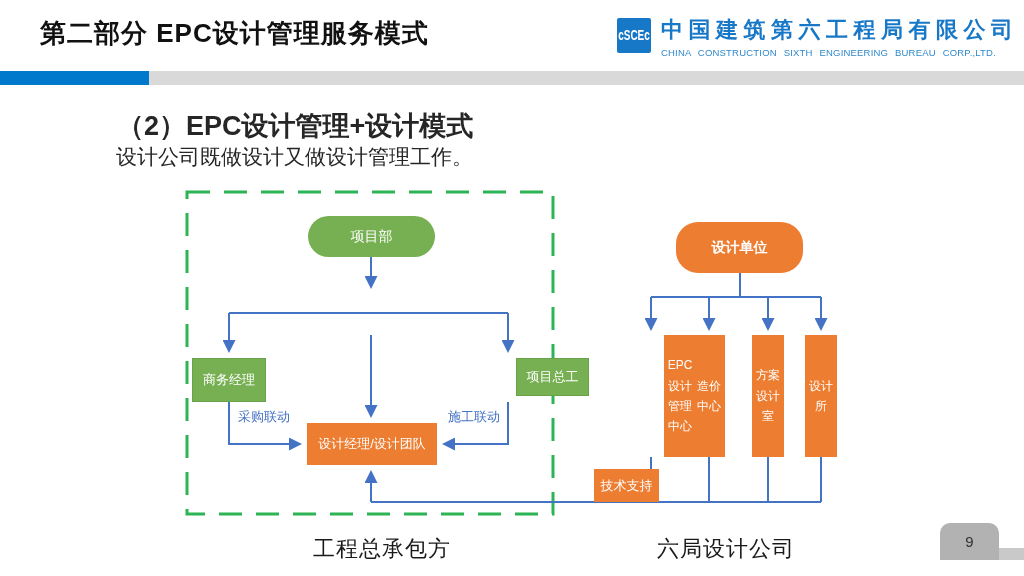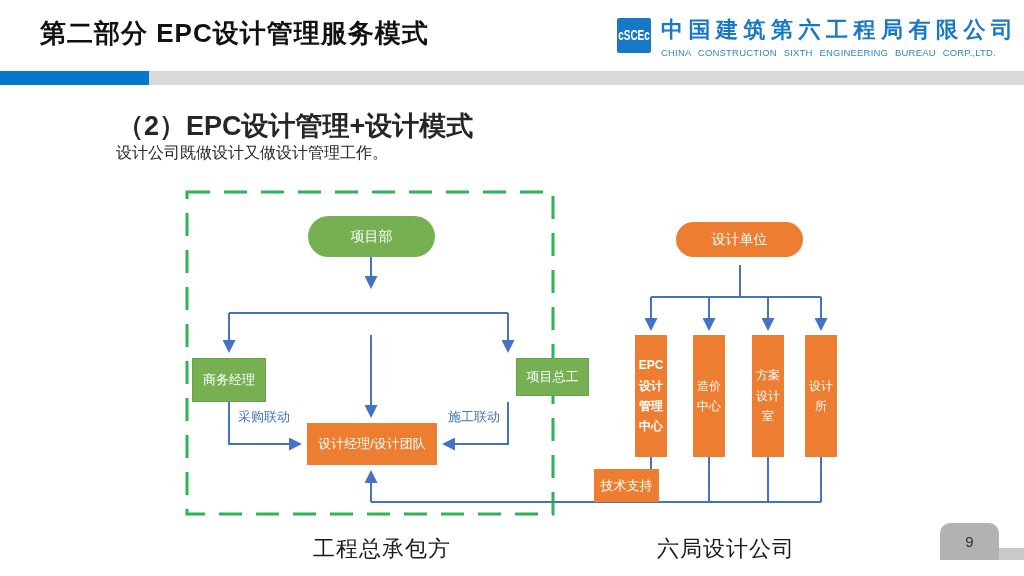--- a/index.html
+++ b/index.html
@@ -35,21 +35,21 @@
     font-size:22px;font-weight:bold;color:#1878c8;letter-spacing:5.5px;
   }
   .company .en{
     margin-top:2px;font-size:9.5px;font-weight:normal;color:#2f88cb;
     letter-spacing:0.2px;word-spacing:4px;
   }
   .bar-blue{position:absolute;left:0;top:71px;width:149px;height:14px;background:#0078cb;}
   .bar-gray{position:absolute;left:149px;top:71px;width:875px;height:14px;background:#d9d9d9;}
   
   .intro1{position:absolute;left:117px;top:108px;font-size:27px;color:#262626;font-weight:bold;}
-  .intro2{position:absolute;left:116px;top:143px;font-size:16px;color:#262626;}
+  .intro2{position:absolute;left:116px;top:143px;font-size:21px;color:#262626;}
   
   .lines{position:absolute;left:0;top:0;width:1024px;height:576px;}
   .node{
     position:absolute;display:flex;align-items:center;justify-content:center;
     color:#fff;text-align:center;box-sizing:border-box;
   }
   .green{background:#76b052;border:1px solid #68a249;}
   .orange{background:#ed7d31;}
   .pill{border-radius:22px;border:none;}
   .f14{font-size:14px;}
@@ -136,23 +136,23 @@
 
   <div class="node green f13" style="left:192px;top:358px;width:74px;height:44px;">商务经理</div>
 
   <div class="node green f13" style="left:472px;top:358px;width:73px;height:38px;margin-left:44px;">项目总工</div>
 
   <div class="node orange f13" style="left:307px;top:423px;width:130px;height:42px;">设计经理/设计团队</div>
 
   <div class="lbl-blue" style="left:238px;top:408px;">采购联动</div>
   <div class="lbl-blue" style="left:448px;top:408px;">施工联动</div>
 
-  <div class="node orange pill f14" style="left:676px;top:222px;width:127px;height:35px;">设计单位</div>
+  <div class="node orange pill f14" style="left:676px;top:222px;width:127px;height:51px;font-weight:bold;">设计单位</div>
 
-  <div class="node orange vbox" style="left:635px;font-weight:bold;">EPC
+  <div class="node orange vbox" style="left:664px;">EPC
 设计
 管理
 中心</div>
   <div class="node orange vbox" style="left:693px;">造价
 中心</div>
   <div class="node orange vbox" style="left:752px;">方案
 设计
 室</div>
   <div class="node orange vbox" style="left:805px;">设计
 所</div>

